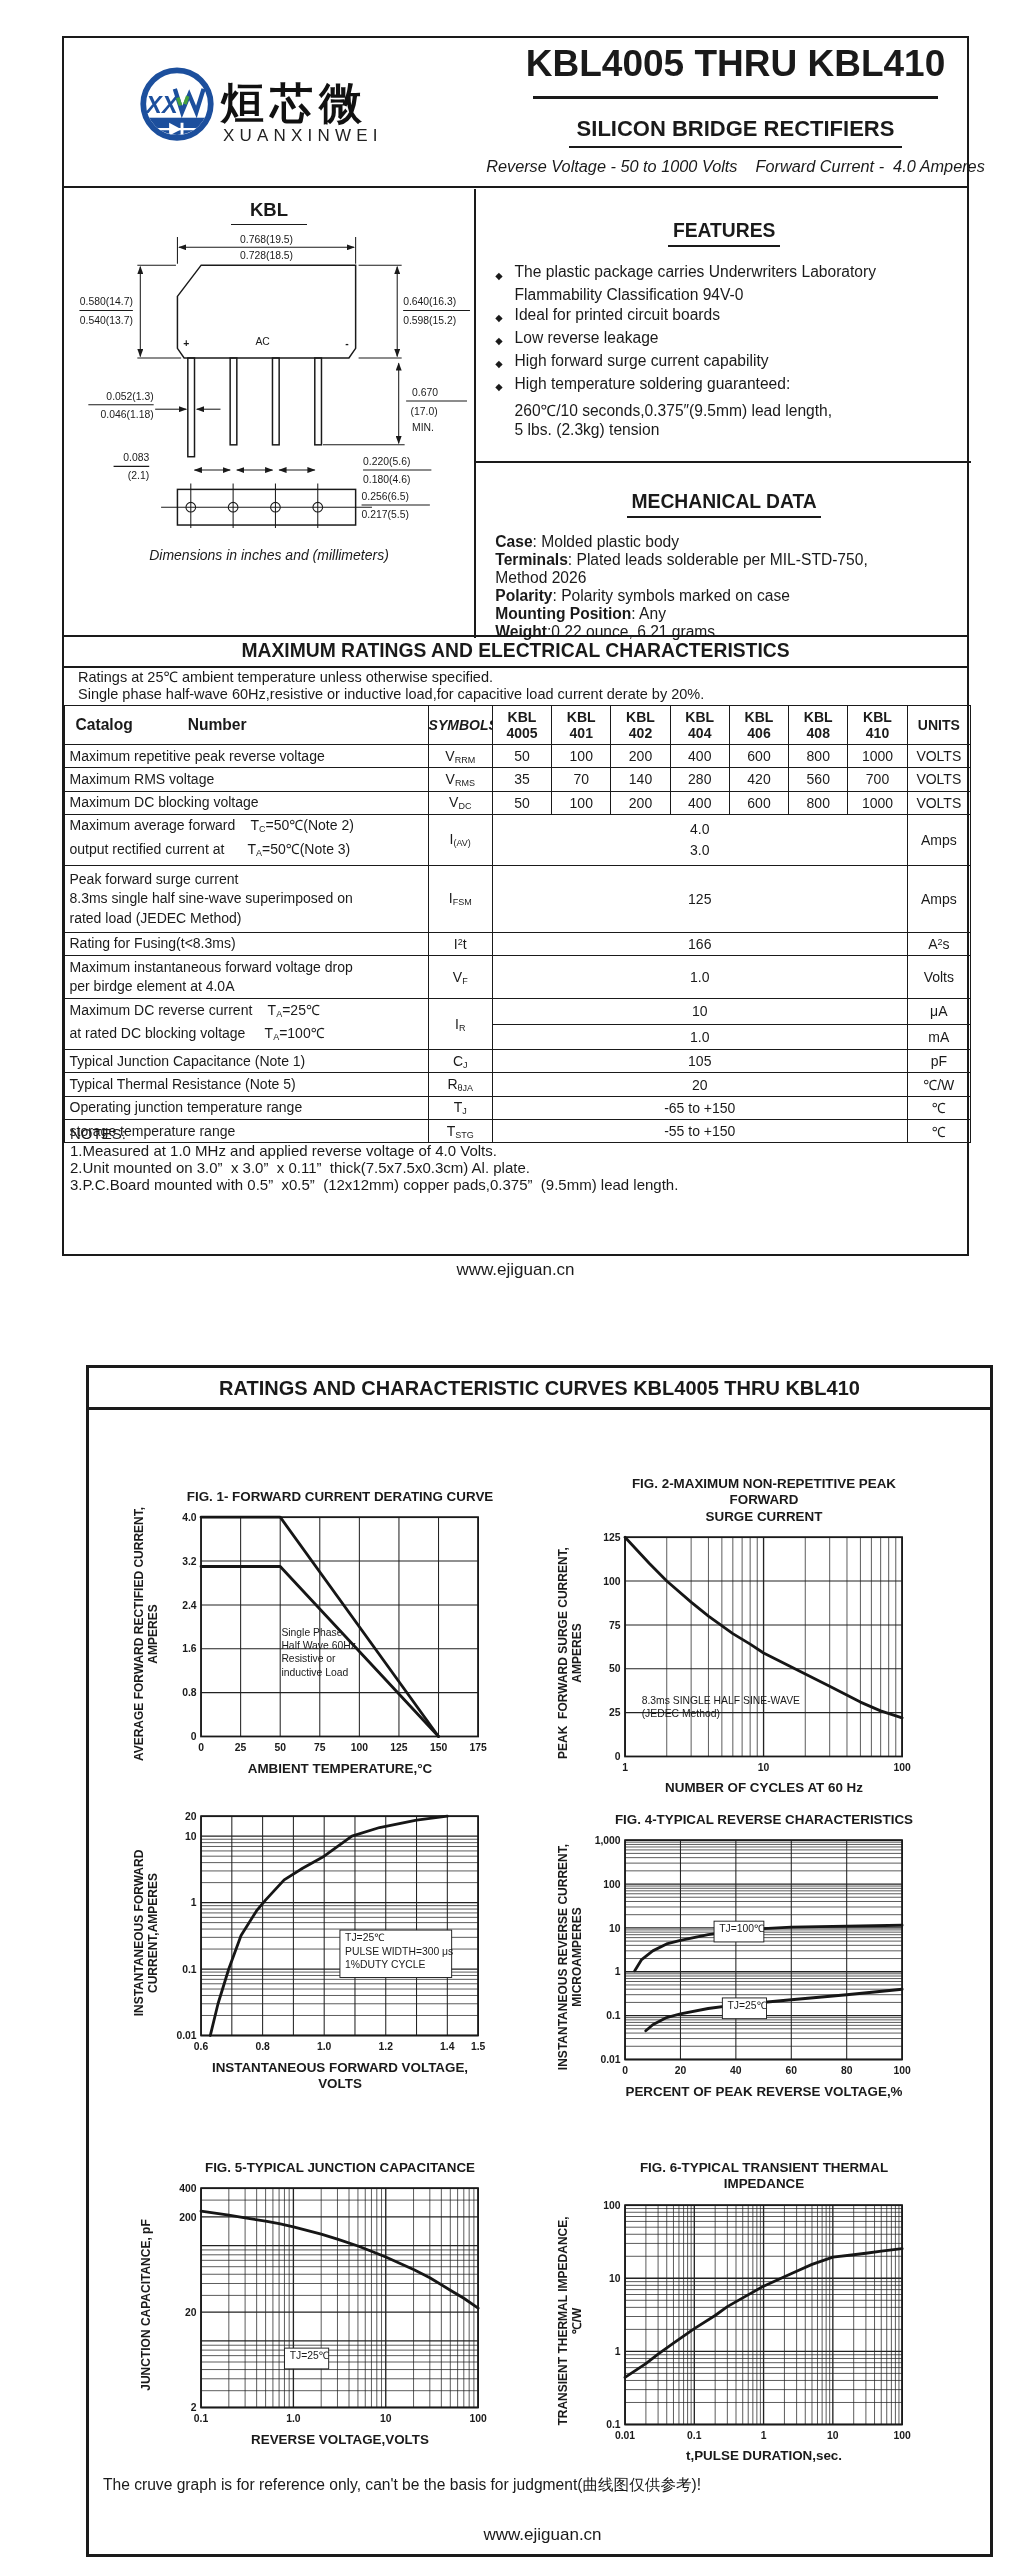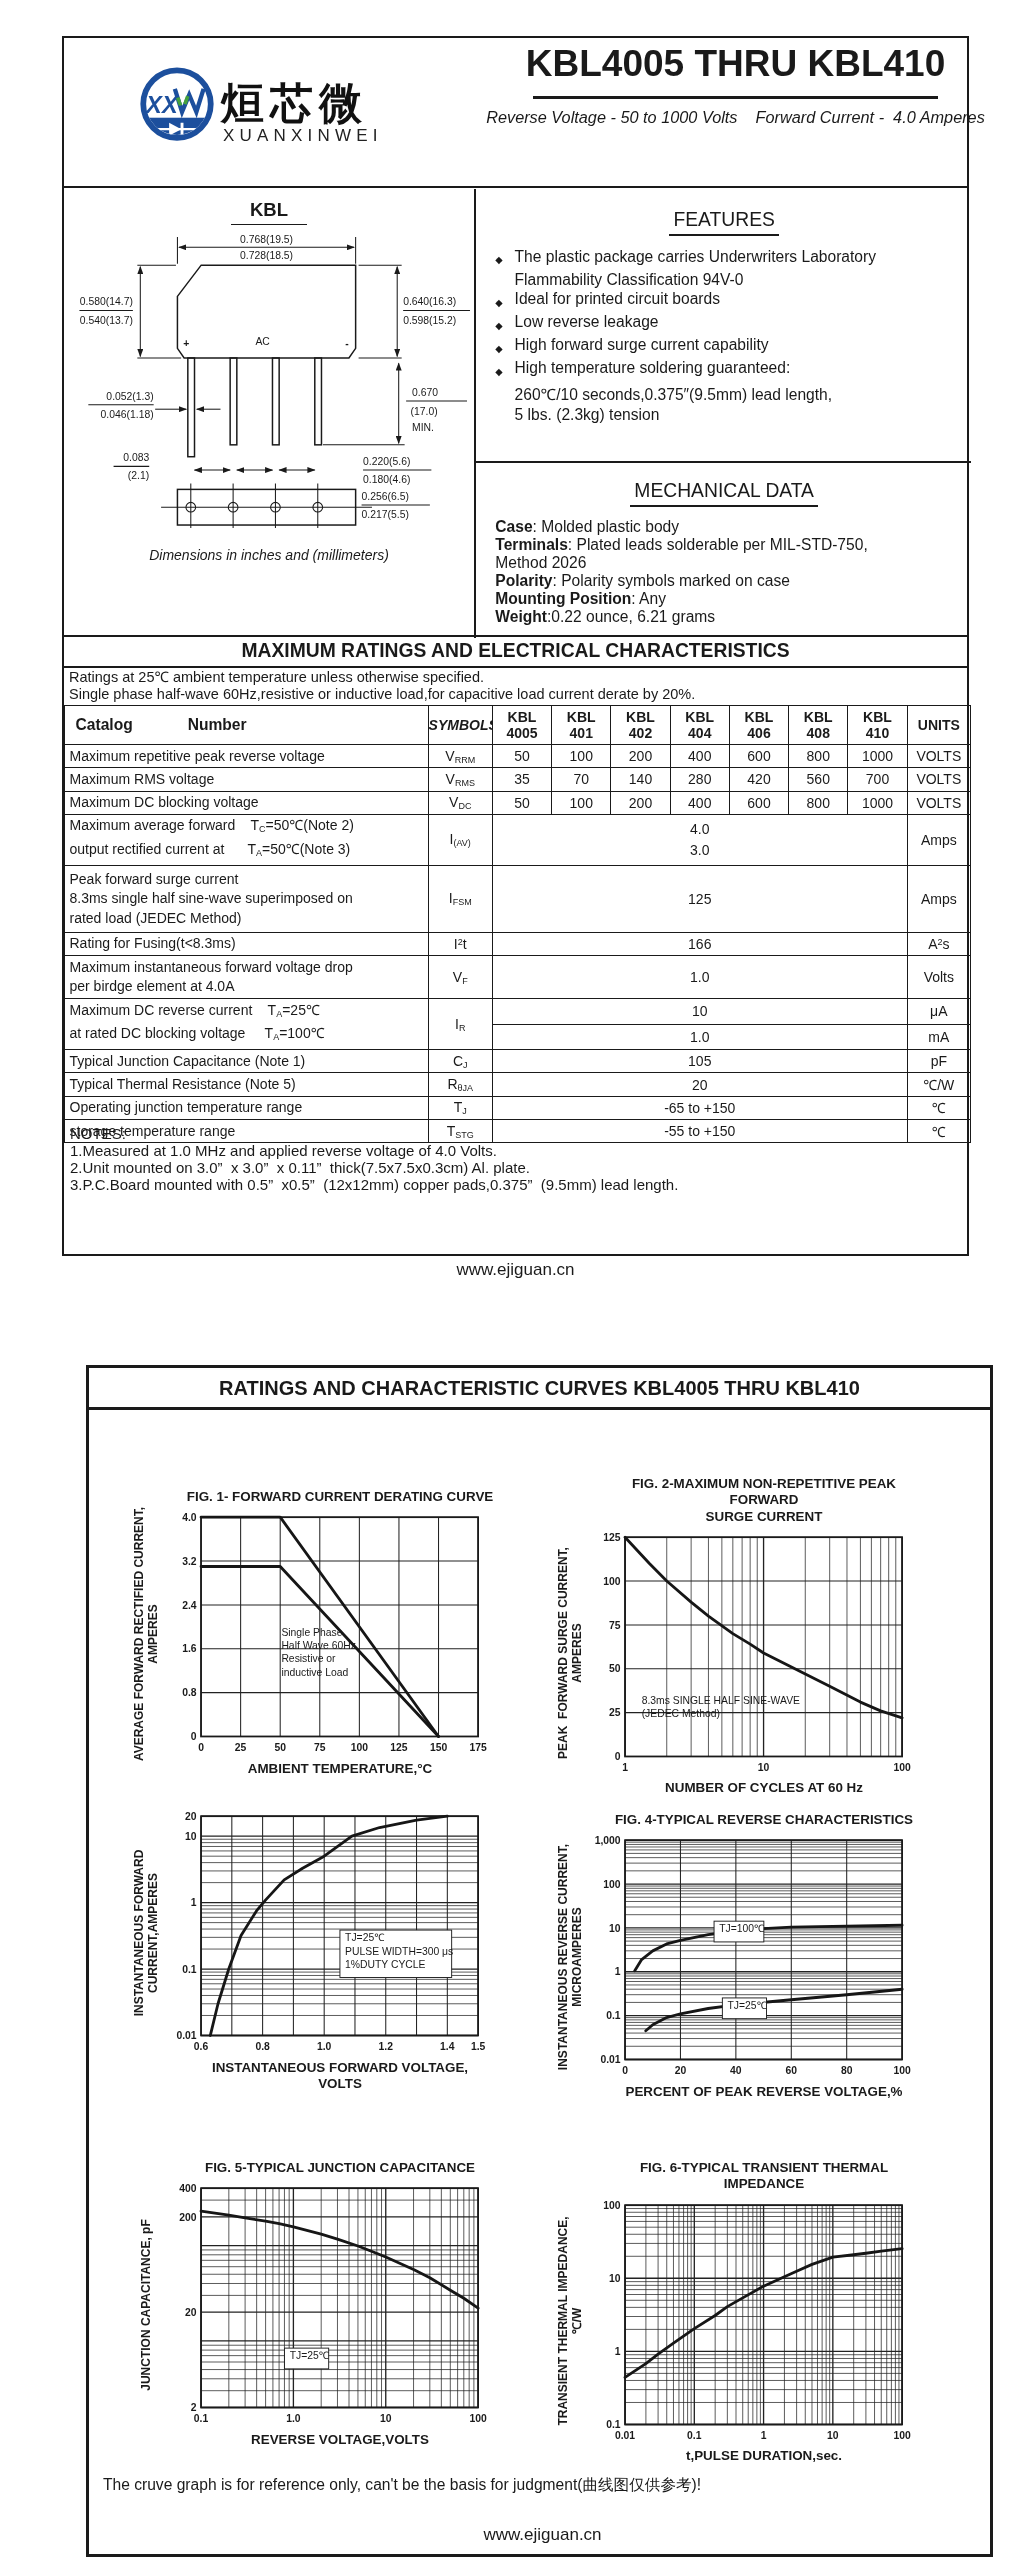--- a/index.html
+++ b/index.html
@@ -25,32 +25,32 @@
   .left-col{left:0; top:151px; width:410px; height:449px;}
   .kbl-title{display:block; width:fit-content; margin:10.4px auto 0 auto; font-size:18.5px; font-weight:700; border-bottom:1.5px solid var(--ink); padding:0 19.3px 2.2px 19.3px;}
   .kbl-svg{display:block; margin:6px auto 0 auto;}
   .kbl-cap{text-align:center; font-size:14px; font-style:italic; margin-top:19px;}
   .dim{font-size:14px; fill:var(--ink);}
   .dln{stroke:var(--ink); stroke-width:1.4; fill:none;}
   .bodyline{stroke:var(--ink); stroke-width:2; fill:none;}
   
   .right-col{left:410px; top:151px; width:497px; height:449px; border-left:2.2px solid var(--ink);}
   .feat-box{height:274px; border-bottom:2.2px solid var(--ink); padding:16.3px 18px 0 19.3px;}
-  .sec-title{display:block; width:fit-content; margin:4px auto; font-size:19.3px; font-weight:400; border-bottom:2.2px solid var(--ink); padding:0 4.5px 3px 4.5px;}
+  .sec-title{display:block; width:fit-content; margin:15px auto; font-size:19.3px; font-weight:700; border-bottom:2.2px solid var(--ink); padding:0 4.5px 3px 4.5px;}
   .feat-list{margin-top:10.4px;}
   .feat-item{display:flex; font-size:15.6px; line-height:19.3px;}
   .feat-bullet{width:19.3px; font-size:9.6px; padding-top:3.7px;}
   .feat-cont{margin-left:19.3px; font-size:15.6px; line-height:19.3px;}
   .feat-cont.gap{margin-top:4.5px;}
   .mech-box{padding:13.4px 18px 0 19.3px;}
   .mech-lines{margin-top:10.4px; font-size:15.6px; line-height:18px;}
   .mech-lines b{font-weight:700;}
   
   .band{left:0; top:597px; width:100%; border-top:2.2px solid var(--ink); border-bottom:2.2px solid var(--ink); text-align:center; font-size:19.3px; font-weight:700; padding:3px 0 3.7px 0;}
-  .rat-notes{left:0; top:631px; width:100%; padding-left:5px; font-size:14.5px; line-height:17px;}
+  .rat-notes{left:0; top:631px; width:100%; padding-left:14px; font-size:14.5px; line-height:17px;}
   .rt-wrap{left:0; top:667px; width:907px;}
   table.rt{border-collapse:collapse; width:100%; table-layout:fixed;}
   .rt th,.rt td{border:1.5px solid var(--ink); text-align:center; padding:0; font-size:14px; overflow:hidden;}
   .rt .c-label{text-align:left; padding:1.5px 3px 1.5px 4.5px; white-space:pre-wrap; line-height:19.3px;}
   .rt thead tr{height:39px;}
   .rt tbody tr{height:23px;}
   .rt tbody tr.h58{height:43px;}
   .rt tbody tr.h90{height:67px;}
   .rt tbody tr.h29{height:21.5px;}
   .cat{display:flex; gap:55px; padding-left:6px; font-size:15.6px;}
@@ -99,20 +99,21 @@
     <polyline points="52,32 62,64 72,40 82,64 92,32" fill="none" stroke="#1c4f9d" stroke-width="6"></polyline>
     <line x1="56" y1="44" x2="60" y2="55" stroke="#44a13c" stroke-width="5"></line>
     <line x1="66" y1="53" x2="70" y2="42" stroke="#44a13c" stroke-width="5"></line>
   </svg>
   <div class="abs logo-zh">烜芯微</div>
   <div class="abs logo-en">XUANXINWEI</div>
 
   <div class="abs title-block">
     <div class="tb-title">KBL4005 THRU KBL410</div>
     <div class="tb-rule"></div>
+    <div><span class="tb-sub">SILICON BRIDGE RECTIFIERS</span></div>
     <div class="tb-tag">Reverse Voltage - 50 to 1000 Volts    Forward Current -  4.0 Amperes</div>
   </div>
 
   <div class="abs hr1"></div>
 
   <div class="abs left-col">
     <span class="kbl-title">KBL</span>
     <svg class="kbl-svg" width="407" height="297" viewBox="0 0 548 400">
       <defs>
         <marker id="ah" markerWidth="11" markerHeight="8" refX="10" refY="4" orient="auto-start-reverse" markerUnits="userSpaceOnUse">

